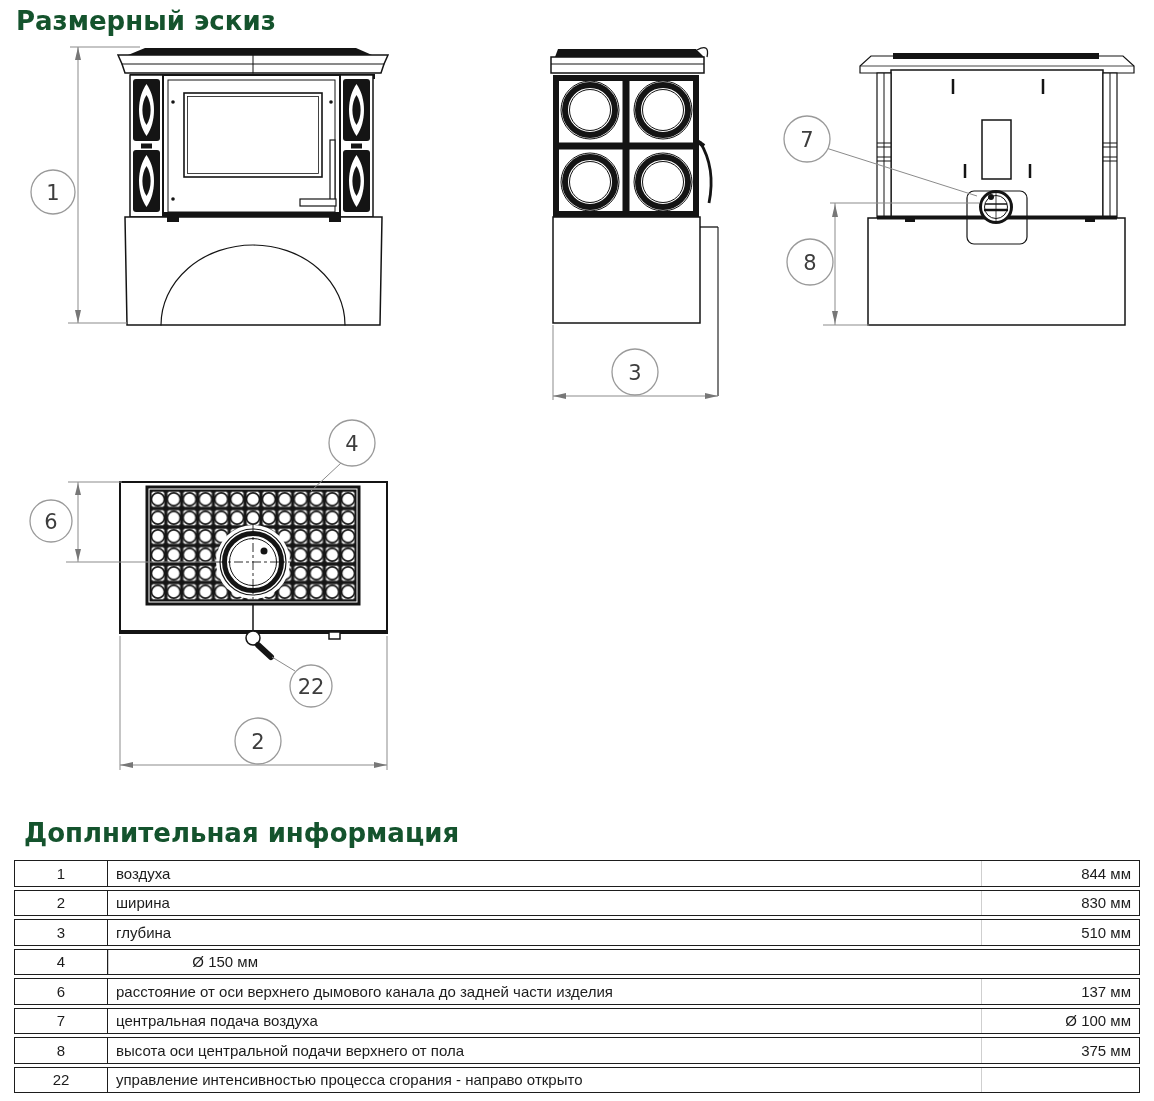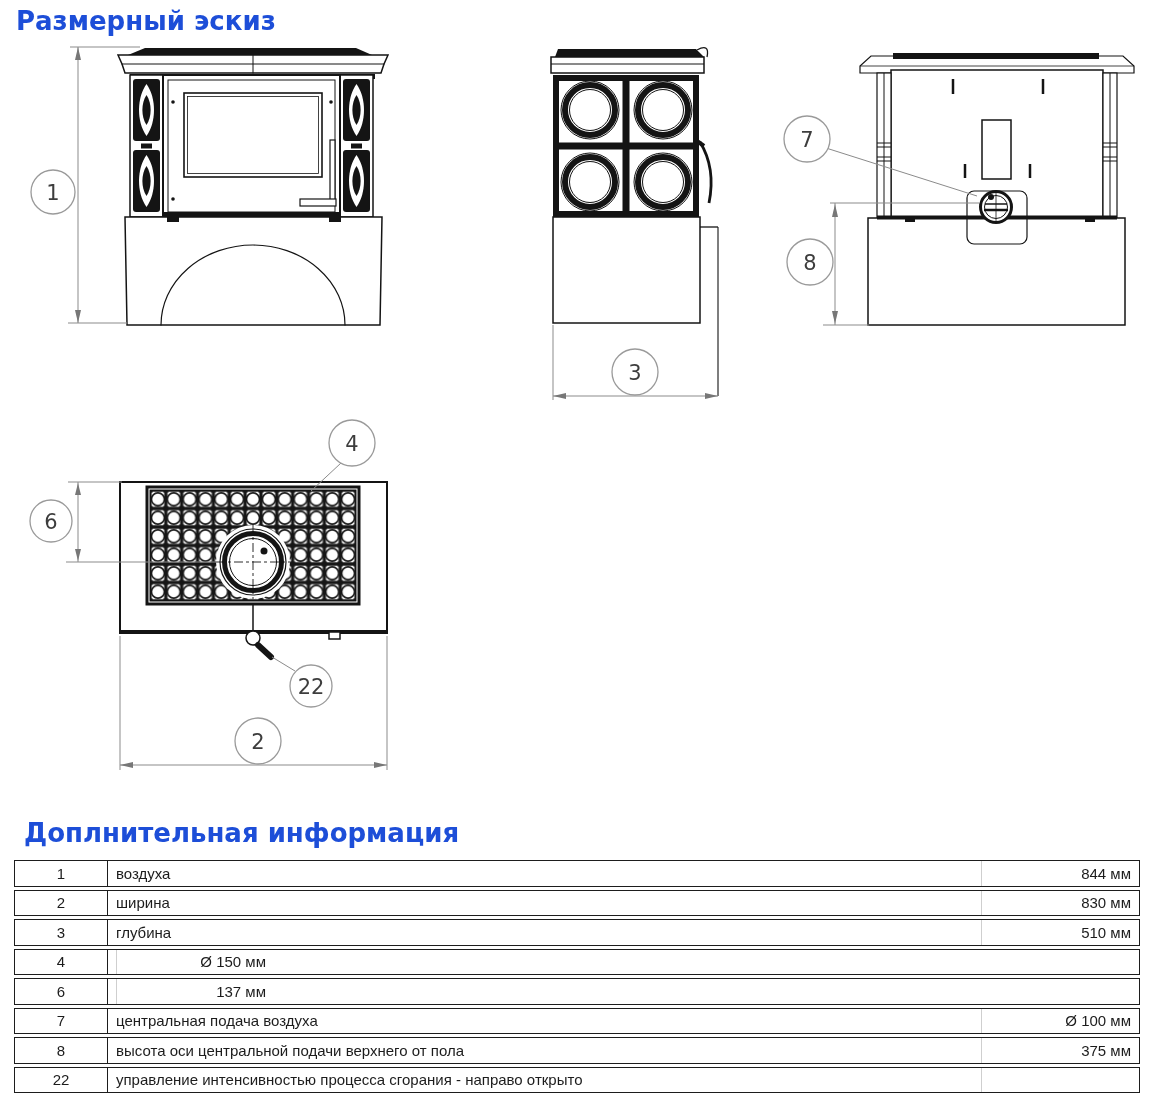--- a/index.html
+++ b/index.html
@@ -1,30 +1,30 @@
 <!DOCTYPE html>
 <html><head>
 <meta charset="utf-8">
 <style>
   html,body{margin:0;padding:0;background:#ffffff;}
   .page{position:relative;width:1154px;height:1101px;background:#fff;overflow:hidden;
         font-family:"Liberation Sans",sans-serif;color:#1a1a1a;}
   .h-title{position:absolute;margin:0;font-family:"DejaVu Sans","Liberation Sans",sans-serif;
-        font-weight:bold;font-size:26px;color:#1d4ed8;letter-spacing:0;}
+        font-weight:bold;font-size:26px;color:#14532d;letter-spacing:0;}
   #title-sketch{left:16px;top:6px;}
   #title-info{left:24px;top:818px;}
   .sketch-svg{position:absolute;left:0;top:0;}
   .info-table{position:absolute;left:14px;top:860px;width:1126px;}
   .trow{display:flex;align-items:center;height:26.5px;margin-bottom:3px;
         border:1.6px solid #1d1d1d;box-sizing:border-box;font-size:15px;color:#1c1c1c;background:#fff;}
   .c-num{width:93px;text-align:center;flex:0 0 auto;border-right:1.6px solid #1d1d1d;
         height:100%;display:flex;align-items:center;justify-content:center;box-sizing:border-box;}
   .c-desc{flex:1 1 auto;padding-left:8px;white-space:nowrap;overflow:hidden;}
   .c-val{flex:0 0 158px;padding-right:8px;border-left:1px solid #cfcfcf;
-        height:100%;display:flex;align-items:center;justify-content:flex-end;box-sizing:border-box;margin-left:8px;}
+        height:100%;display:flex;align-items:center;justify-content:flex-end;box-sizing:border-box;}
   .callout-text{font-family:"DejaVu Sans","Liberation Sans",sans-serif;font-size:21px;fill:#3d3d3d;}
 </style>
 </head>
 <body>
 
 <div class="page">
 
   <h1 class="h-title" id="title-sketch">Размерный эскиз</h1>
 
   <svg class="sketch-svg" width="1154" height="810" viewBox="0 0 1154 810">
@@ -288,20 +288,21 @@
         <div class="c-val">510 мм</div>
       </div>
 
       <div class="trow">
         <div class="c-num">4</div>
         <div class="c-val">Ø 150 мм</div>
       </div>
 
       <div class="trow">
         <div class="c-num">6</div>
+        <div class="c-desc">расстояние от оси верхнего дымового канала до задней части изделия</div>
         <div class="c-val">137 мм</div>
       </div>
 
       <div class="trow">
         <div class="c-num">7</div>
         <div class="c-desc">центральная подача воздуха</div>
         <div class="c-val">Ø 100 мм</div>
       </div>
 
       <div class="trow">

